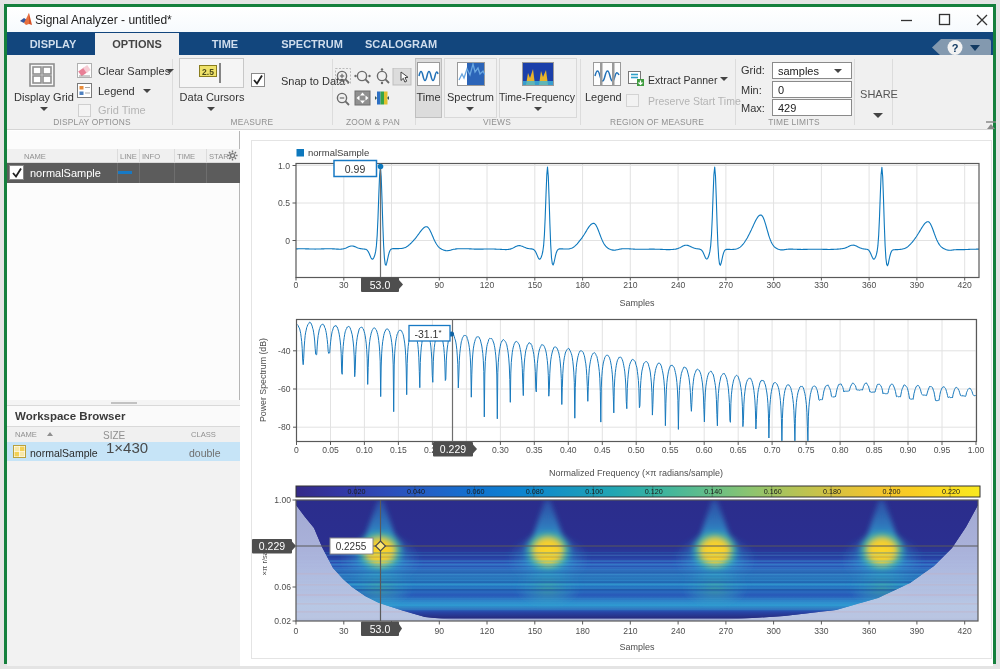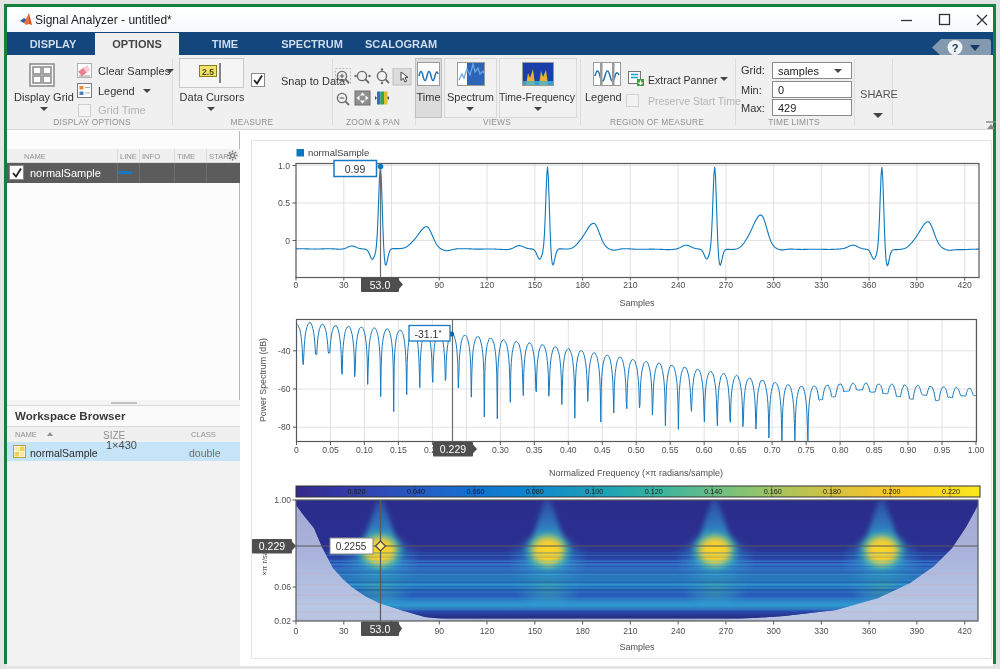--- a/index.html
+++ b/index.html
@@ -241,21 +241,21 @@
         <div class="abs" style="left:40px;top:301px;width:0;height:0;border-left:3.5px solid transparent;border-right:3.5px solid transparent;border-bottom:4px solid #8f8f8f"></div>
         <div class="abs" style="left:0;top:311px;width:233px;height:19px;background:#c6e4f7"></div>
         <svg class="abs" style="left:6px;top:314px" width="13" height="13" viewBox="0 0 13 13">
 <rect x="0.5" y="0.5" width="12" height="12" fill="#fff" stroke="#b9a13c"></rect>
 <rect x="1.5" y="1.5" width="4.7" height="4.7" fill="#f7e8a8"></rect>
           <rect x="6.8" y="1.5" width="4.7" height="4.7" fill="#f2d054"></rect>
 <rect x="1.5" y="6.8" width="4.7" height="4.7" fill="#f2d054"></rect>
           <rect x="6.8" y="6.8" width="4.7" height="4.7" fill="#f7e8a8"></rect>
 </svg>
         <div class="abs" style="left:23px;top:316px;font-size:10.5px;color:#2b2b2b">normalSample</div>
-        <div class="abs" style="left:99px;top:308px;font-size:11px;color:#4a4a4a">1×430</div>
+        <div class="abs" style="left:99px;top:308px;font-size:15px;color:#4a4a4a">1×430</div>
         <div class="abs" style="left:182px;top:316px;font-size:10.5px;color:#6e6e6e">double</div>
         <div class="abs" style="left:0;top:330px;width:233px;height:205px;background:#f2f2f2"></div>
       </div>
       <div class="plotpanel"></div>
     </div>
   </div>
 <svg class="abs" style="left:0;top:0" width="1000" height="669" viewBox="0 0 1000 669">
 <g stroke="#e2e2e2" stroke-width="1">
       <line x1="343.8" y1="163.5" x2="343.8" y2="277"></line>
       <line x1="391.5" y1="163.5" x2="391.5" y2="277"></line>

